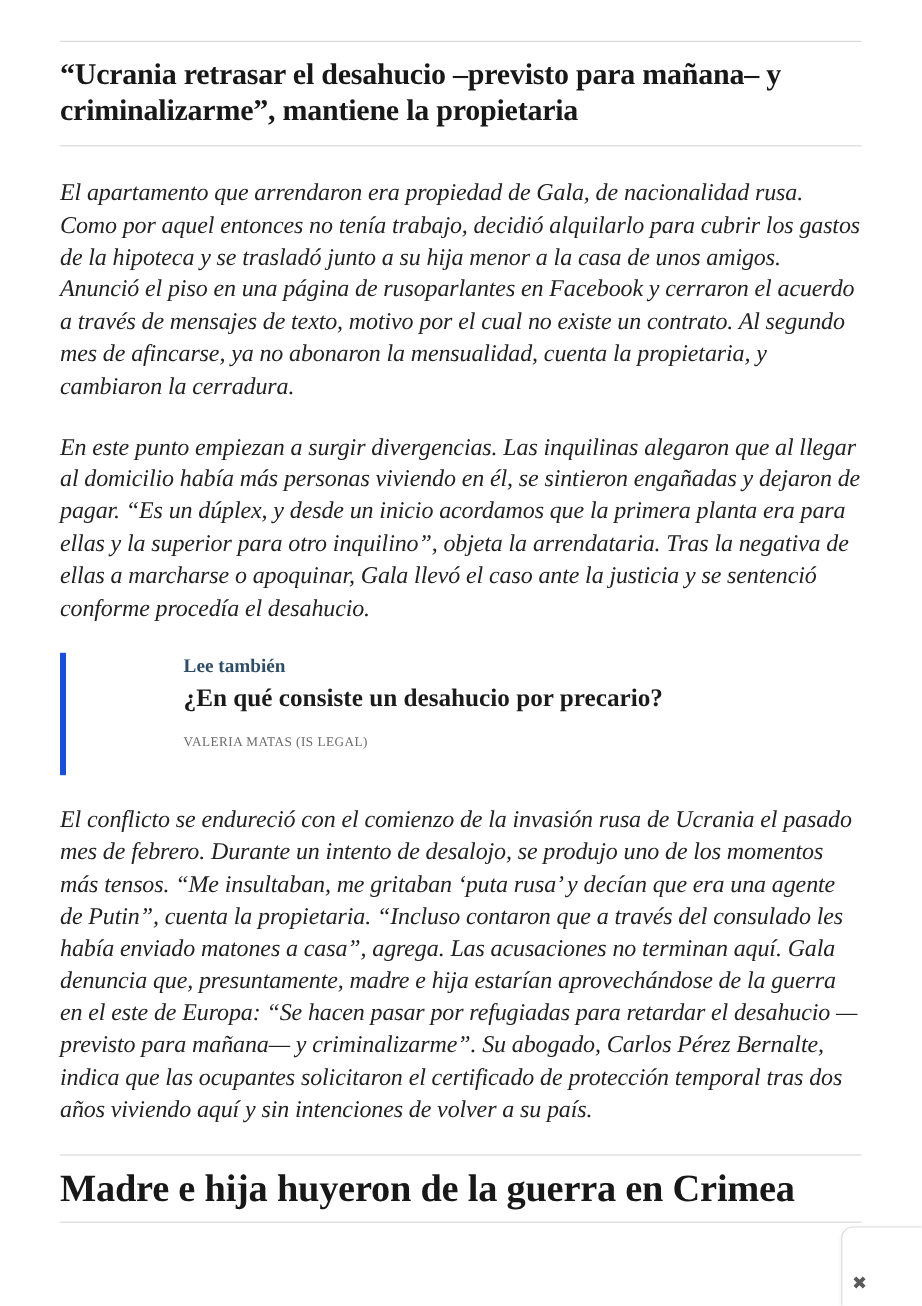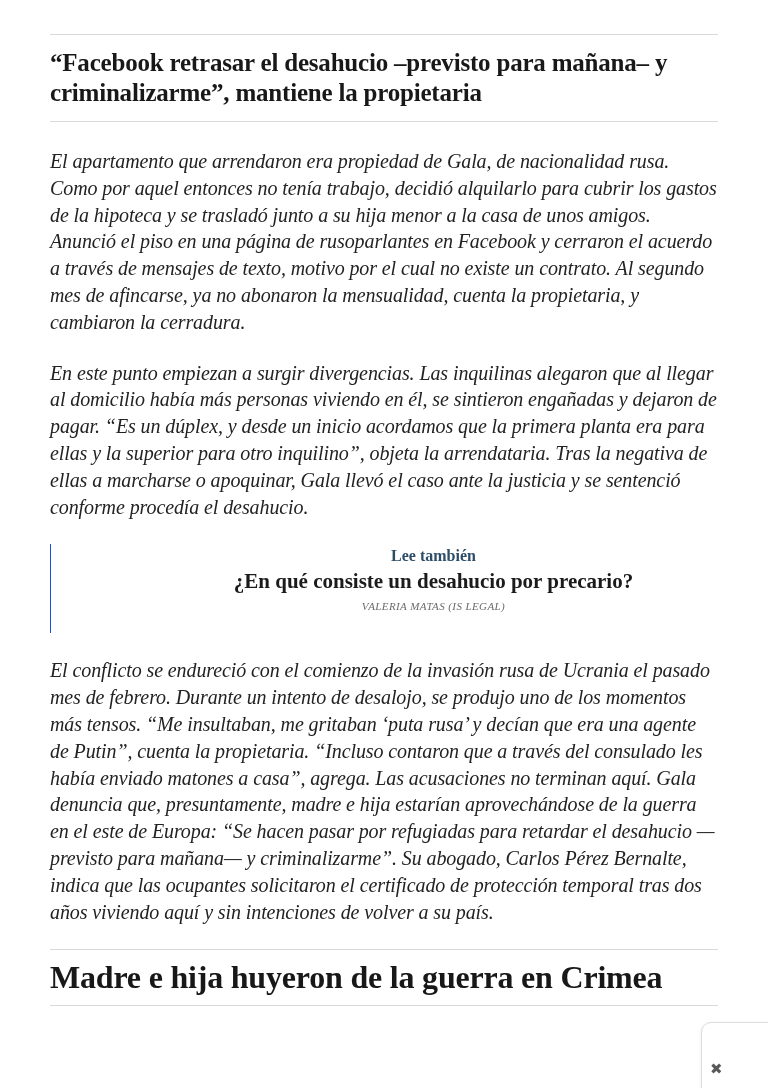--- a/index.html
+++ b/index.html
@@ -32,46 +32,44 @@
   .after-head { margin-bottom: 26px; }
   p.body-text {
     font-size: 20px;
     line-height: 26.8px;
     color: #222222;
     letter-spacing: -0.1px;
     margin: 0 0 24px;
     font-style: italic;
   }
   .lee-box {
-    border-left: 1px solid #1d4ed8;
+    border-left: 5px solid #1d4ed8;
     margin: 4px 0 24px;
     padding: 2px 0 20px 98px;
     cursor: pointer;
-    text-align: center;
   }
   .lee-kicker {
     font-size: 16px;
     line-height: 20px;
     font-weight: 700;
     color: #2e4e68;
   }
   .lee-title {
     font-size: 21px;
     line-height: 24px;
     font-weight: 700;
     color: #1b1b1b;
     margin-top: 3px;
   }
   .lee-byline {
     font-size: 11px;
     line-height: 14px;
     color: #6b6b6b;
     letter-spacing: 0.4px;
-    margin-top: 6px;
-    font-style: italic;
+    margin-top: 19px;
   }
   .rule-sub-top { margin-top: 20px; }
   h2.subheading {
     font-size: 32px;
     line-height: 29px;
     font-weight: 700;
     color: #181818;
     letter-spacing: -0.2px;
     margin: 13px 0 13px;
   }
@@ -97,21 +95,21 @@
     line-height: 17px;
     display: inline-block;
   }
 </style>
 </head>
 <body>
 
 <div class="article">
   <div class="rule rule-top"></div>
 
-  <h1 class="headline">“Facebook retrasar el desahucio –previsto para mañana– y criminalizarme”, mantiene la propietaria</h1>
+  <h1 class="headline">“Ucrania retrasar el desahucio –previsto para mañana– y criminalizarme”, mantiene la propietaria</h1>
 
   <div class="rule after-head"></div>
 
   <p class="body-text">El apartamento que arrendaron era propiedad de Gala, de nacionalidad rusa. Como por aquel entonces no tenía trabajo, decidió alquilarlo para cubrir los gastos de la hipoteca y se trasladó junto a su hija menor a la casa de unos amigos. Anunció el piso en una página de rusoparlantes en Facebook y cerraron el acuerdo a través de mensajes de texto, motivo por el cual no existe un contrato. Al segundo mes de afincarse, ya no abonaron la mensualidad, cuenta la propietaria, y cambiaron la cerradura.</p>
 
   <p class="body-text">En este punto empiezan a surgir divergencias. Las inquilinas alegaron que al llegar al domicilio había más personas viviendo en él, se sintieron engañadas y dejaron de pagar. “Es un dúplex, y desde un inicio acordamos que la primera planta era para ellas y la superior para otro inquilino”, objeta la arrendataria. Tras la negativa de ellas a marcharse o apoquinar, Gala llevó el caso ante la justicia y se sentenció conforme procedía el desahucio.</p>
 
   <aside class="lee-box">
     <div class="lee-kicker">Lee también</div>
     <div class="lee-title">¿En qué consiste un desahucio por precario?</div>

